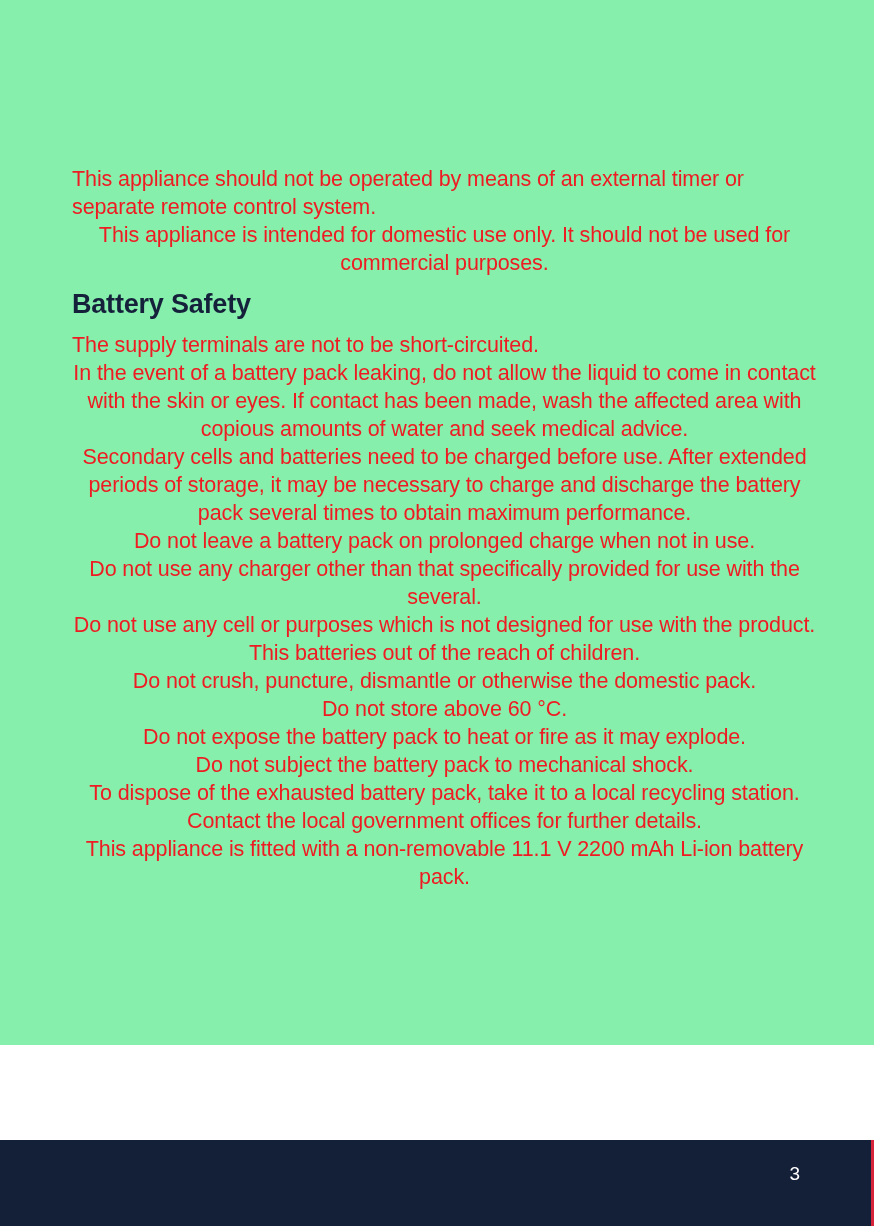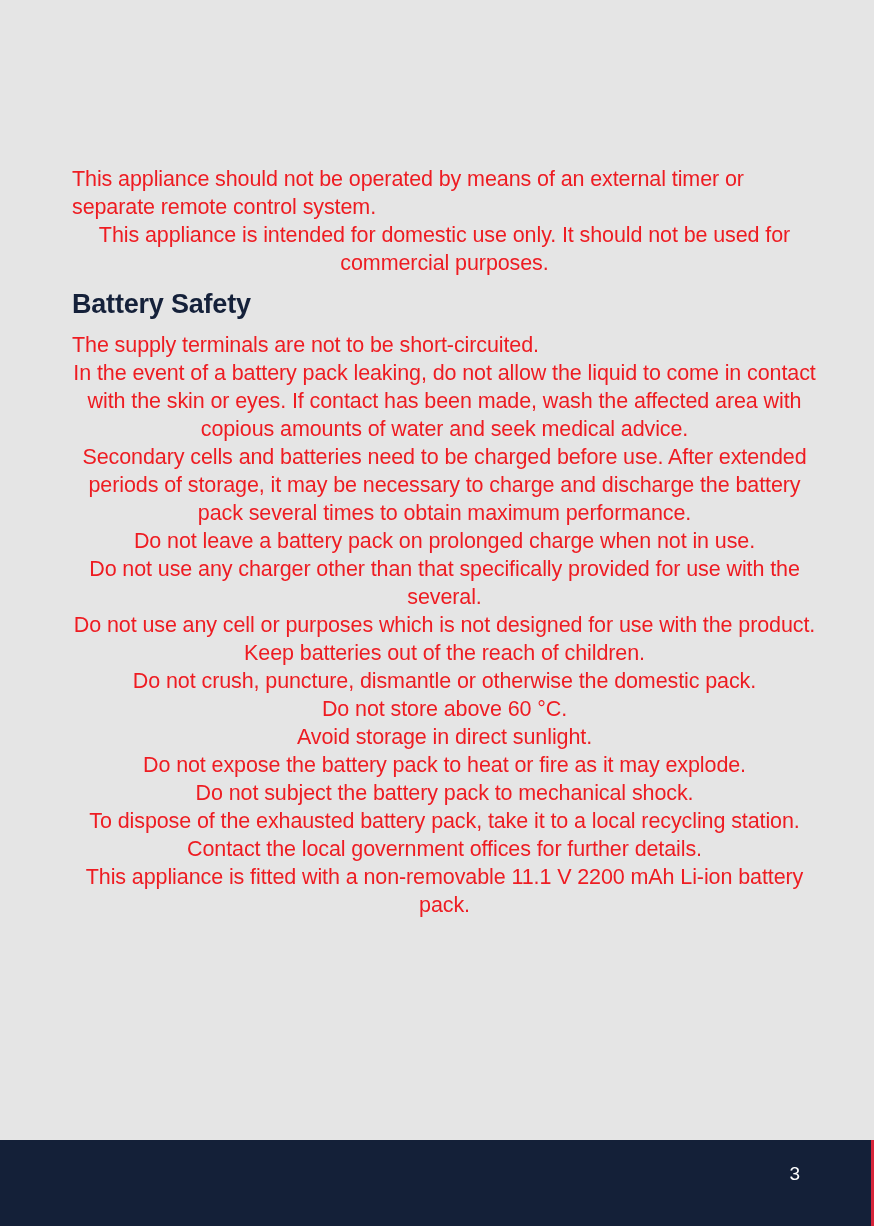--- a/index.html
+++ b/index.html
@@ -12,22 +12,22 @@
     height: 1226px;
     background: #ffffff;
     font-family: "Liberation Sans", sans-serif;
     overflow: hidden;
     position: relative;
   }
 
   .page {
     position: relative;
     width: 874px;
-    height: 1226px;
-    background: #e5e5e5;
+    height: 1045px;
+    background: #86efac;
     box-sizing: border-box;
   }
 
   .content {
     position: absolute;
     left: 72px;
     top: 165px;
     width: 745px;
   }
 
@@ -96,24 +96,23 @@
     <p class="para">This appliance is intended for domestic use only. It should not be used for commercial purposes.</p>
 
     <h2 class="section-heading">Battery Safety</h2>
 
     <p class="para">The supply terminals are not to be short-circuited.</p>
     <p class="para">In the event of a battery pack leaking, do not allow the liquid to come in contact with the skin or eyes. If contact has been made, wash the affected area with copious amounts of water and seek medical advice.</p>
     <p class="para">Secondary cells and batteries need to be charged before use. After extended periods of storage, it may be necessary to charge and discharge the battery pack several times to obtain maximum performance.</p>
     <p class="para">Do not leave a battery pack on prolonged charge when not in use.</p>
     <p class="para">Do not use any charger other than that specifically provided for use with the several.</p>
     <p class="para">Do not use any cell or purposes which is not designed for use with the product.</p>
-    <p class="para">Keep batteries out of the reach of children.</p>
+    <p class="para">This batteries out of the reach of children.</p>
     <p class="para">Do not crush, puncture, dismantle or otherwise the domestic pack.</p>
     <p class="para">Do not store above 60 °C.</p>
-    <p class="para">Avoid storage in direct sunlight.</p>
     <p class="para">Do not expose the battery pack to heat or fire as it may explode.</p>
     <p class="para">Do not subject the battery pack to mechanical shock.</p>
     <p class="para">To dispose of the exhausted battery pack, take it to a local recycling station. Contact the local government offices for further details.</p>
     <p class="para">This appliance is fitted with a non-removable 11.1 V 2200 mAh Li-ion battery pack.</p>
 
   </div>
 
   <div class="footer">
     <div class="footer-edge"></div>
     <div class="page-number">3</div>

